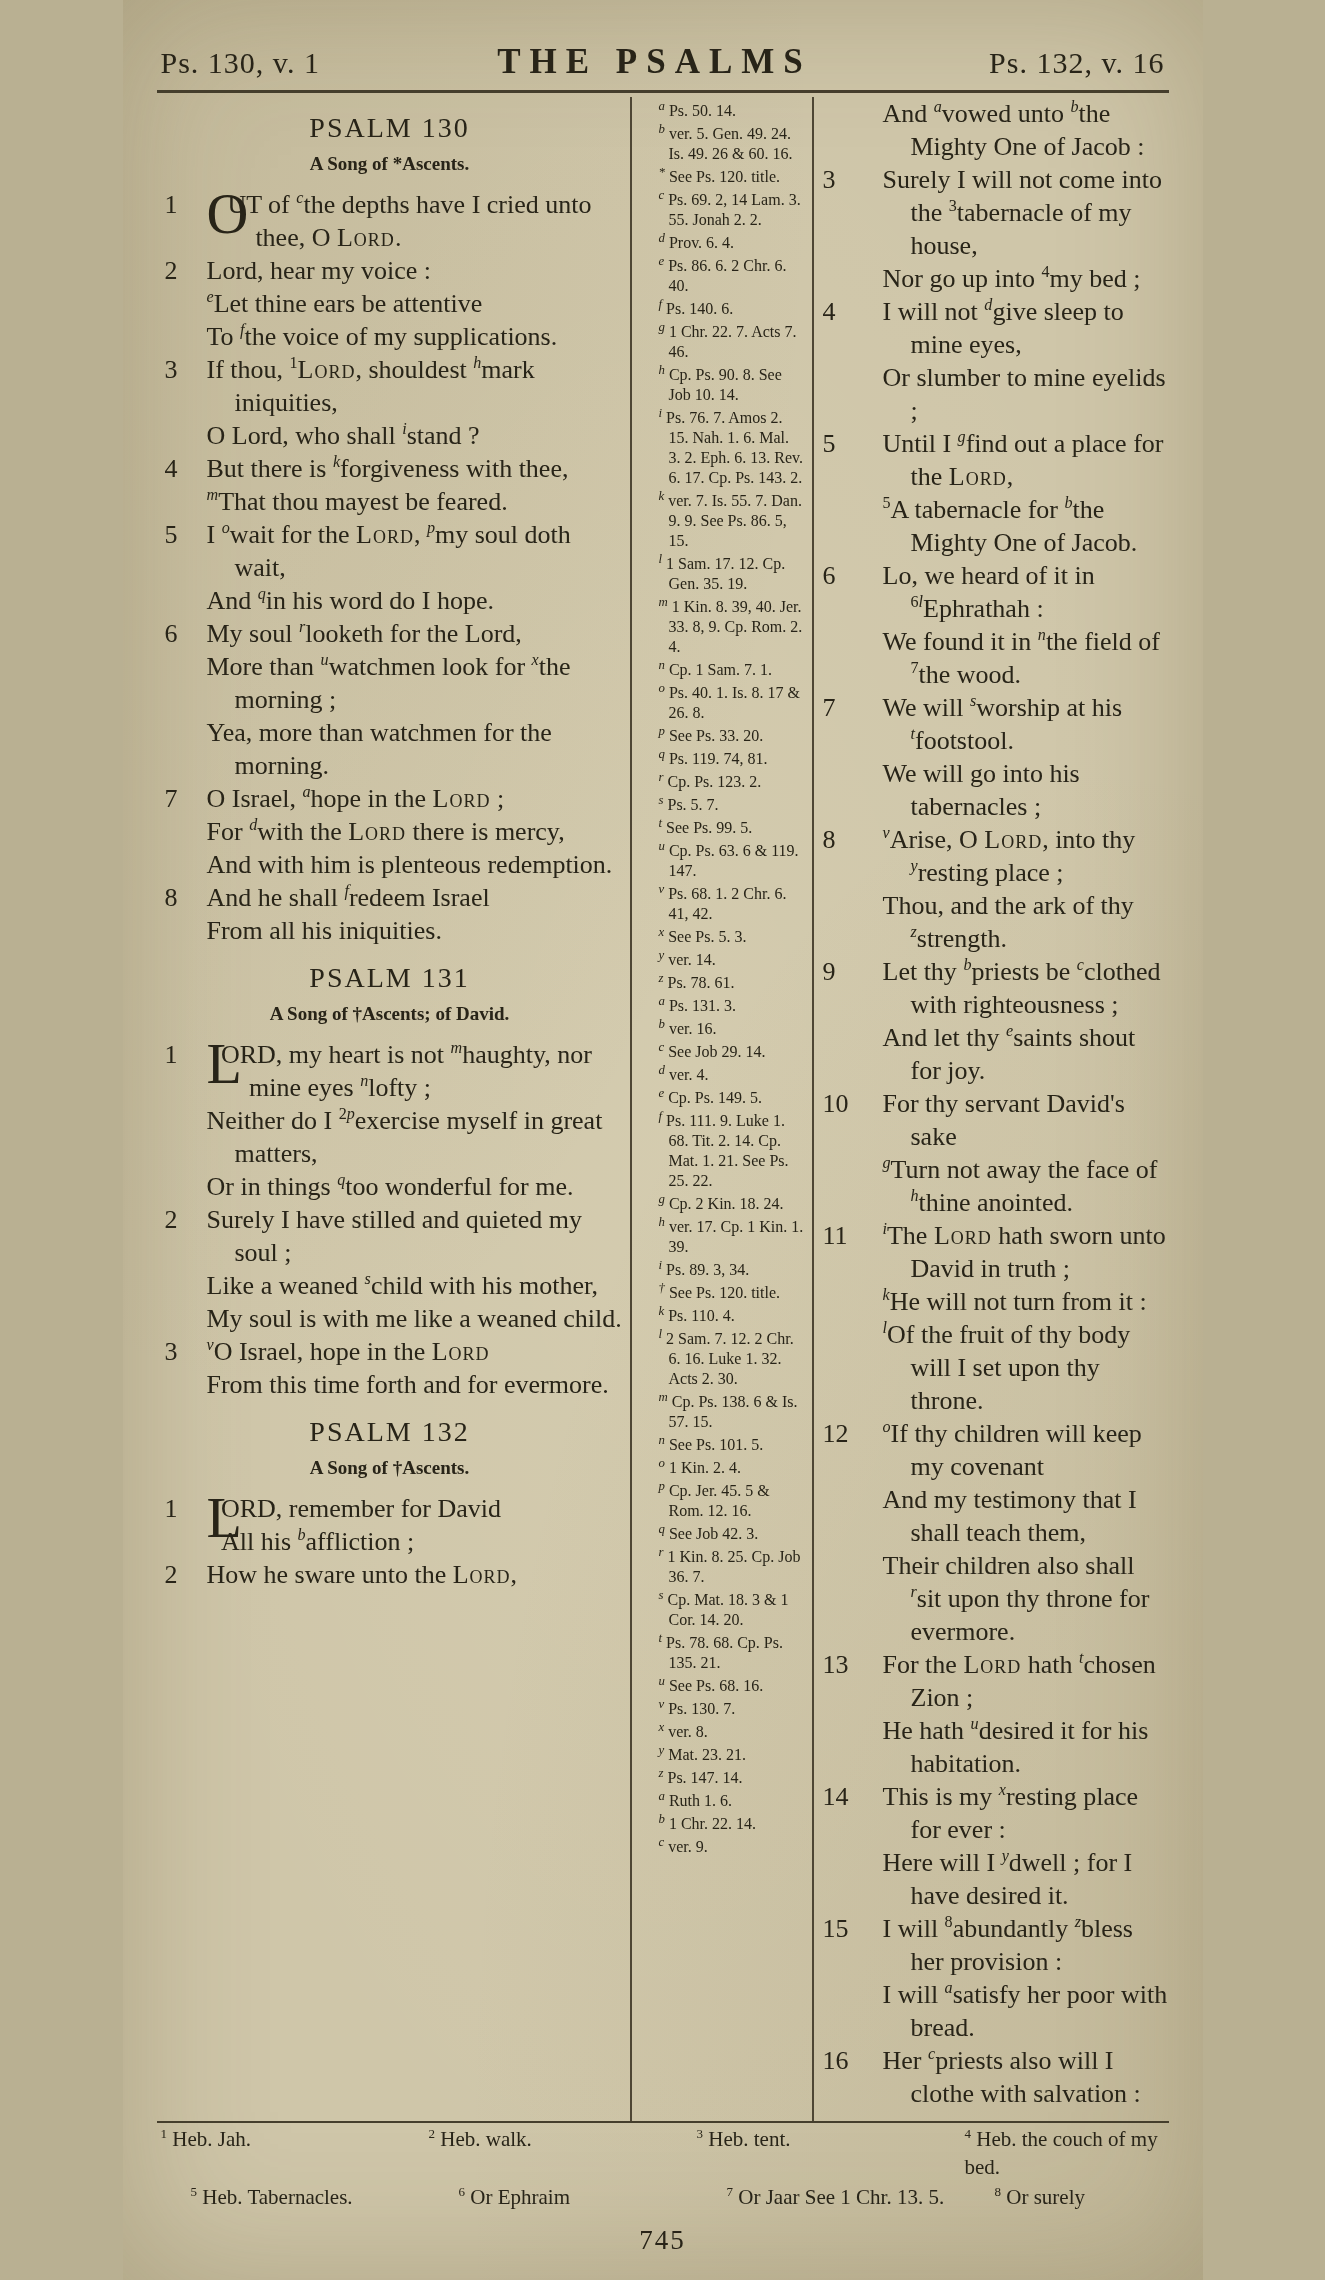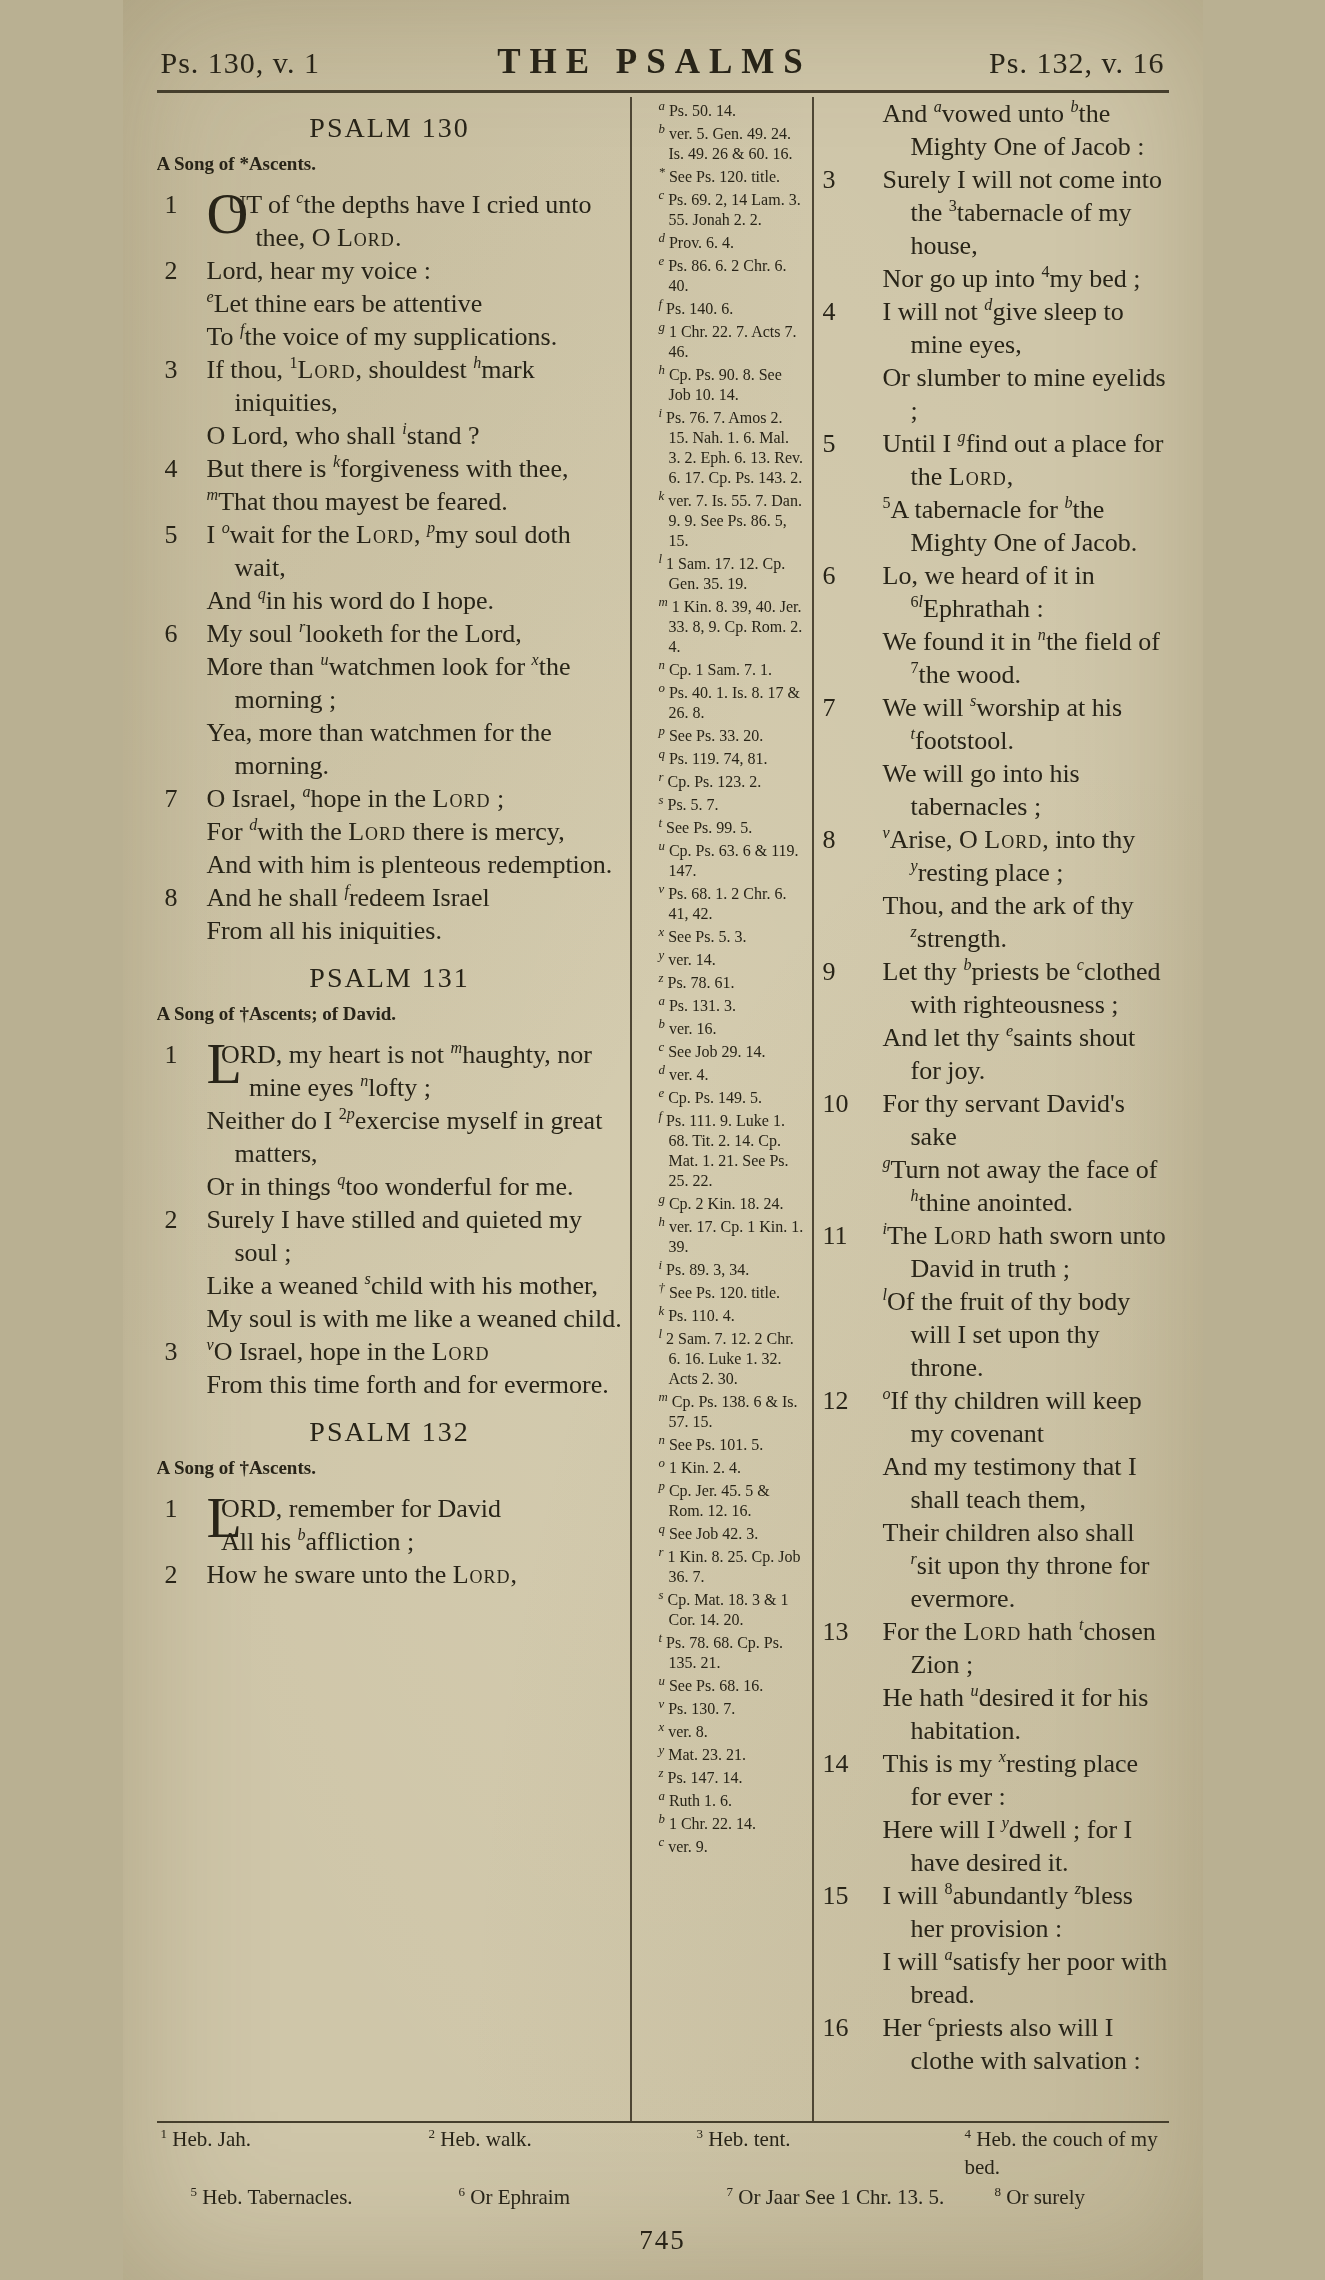--- a/index.html
+++ b/index.html
@@ -26,21 +26,21 @@
   .toprule{border:none;border-top:3px solid #453e2c;margin:8px 0 0 0;}
   
   .columns{display:flex;align-items:stretch;height:2024px;overflow:hidden;margin-top:4px;}
   .vrule{width:2px;background:#4e4634;margin:0 7px;}
   .col{overflow:hidden;}
   .col-left{width:466px;font-size:26px;line-height:33px;}
   .col-right{flex:1;font-size:26px;line-height:33px;}
   .col-refs{width:166px;font-size:16px;line-height:20px;padding-top:4px;}
   
   .psalm-head{text-align:center;font-size:28px;letter-spacing:2px;margin:14px 0 3px 0;}
-  .psalm-sub{font-size:19px;font-weight:700;margin:0 0 8px 0;}
+  .psalm-sub{text-align:center;font-size:19px;font-weight:700;margin:0 0 8px 0;}
   
   .verse{position:relative;padding-left:50px;}
   .col-right .verse{padding-left:62px;}
   .vnum{position:absolute;left:8px;top:0;}
   .col-right .vnum{left:2px;}
   .vline{padding-left:28px;text-indent:-28px;}
   .supref{font-style:italic;font-size:0.62em;line-height:0;}
   .supnum{font-size:0.62em;line-height:0;}
   .it{}
   .sc{font-variant:small-caps;letter-spacing:1px;}
@@ -242,20 +242,21 @@
           <div class="vline">And let thy <sup class="supref">e</sup>saints shout for joy.</div>
         </div>
         <div class="verse">
           <span class="vnum">10</span>
           <div class="vline">For thy servant David's sake</div>
           <div class="vline"><sup class="supref">g</sup>Turn not away the face of <sup class="supref">h</sup>thine anointed.</div>
         </div>
         <div class="verse">
           <span class="vnum">11</span>
           <div class="vline"><sup class="supref">i</sup>The <span class="sc">Lord</span> hath sworn unto David in truth ;</div>
+          <div class="vline"><sup class="supref">k</sup>He will not turn from it :</div>
           <div class="vline"><sup class="supref">l</sup>Of the fruit of thy body will I set upon thy throne.</div>
         </div>
         <div class="verse">
           <span class="vnum">12</span>
           <div class="vline"><sup class="supref">o</sup>If thy children will keep my covenant</div>
           <div class="vline">And my testimony that I shall teach them,</div>
           <div class="vline">Their children also shall <sup class="supref">r</sup>sit upon thy throne for evermore.</div>
         </div>
         <div class="verse">
           <span class="vnum">13</span>

